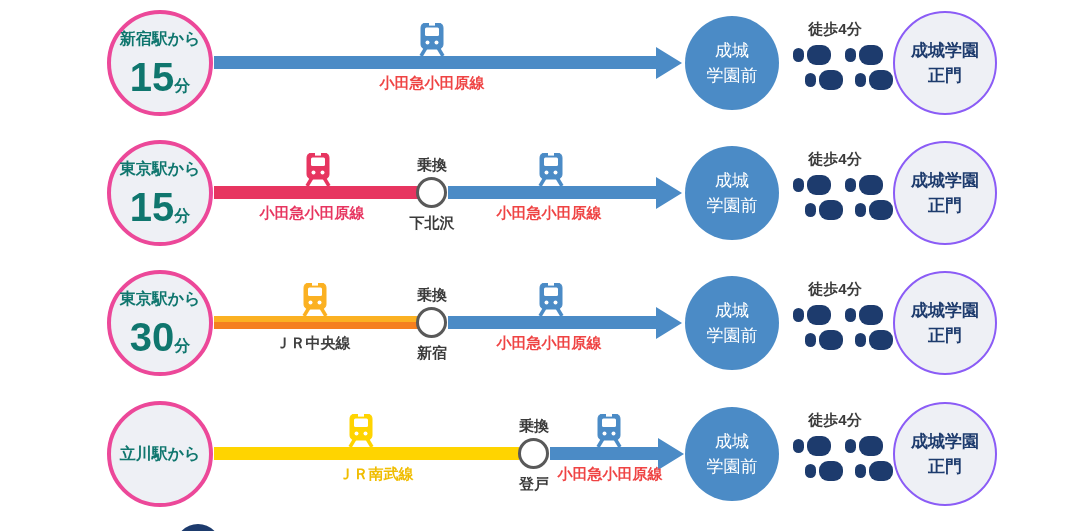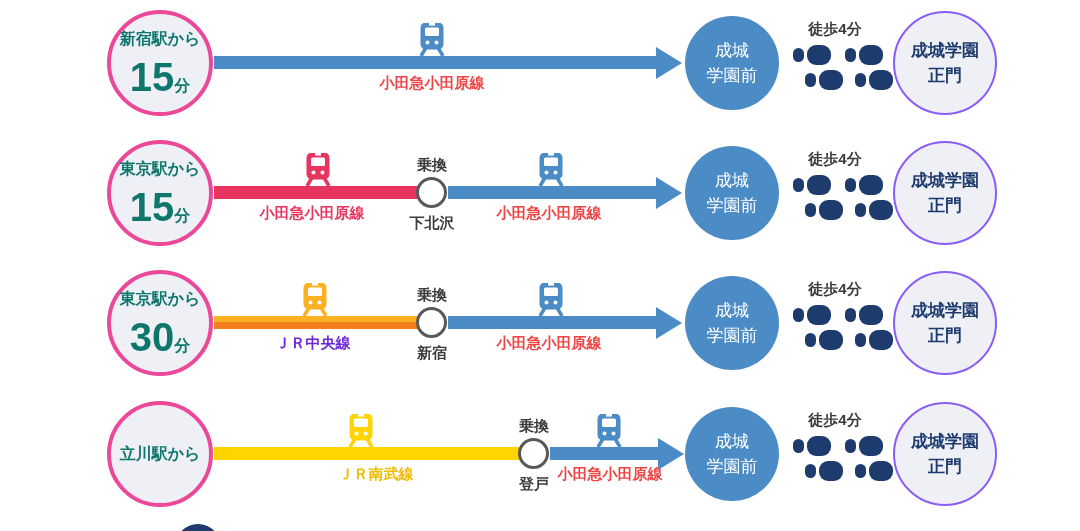--- a/index.html
+++ b/index.html
@@ -27,21 +27,21 @@
   .bar-chuo{background:linear-gradient(to bottom,#fbb122 0 50%,#f57f1f 50% 100%);}
   .bar-yellow{background:#ffd400;}
   .arrowhead{position:absolute;top:47px;width:0;height:0;
     border-top:16px solid transparent;border-bottom:16px solid transparent;border-left:26px solid #4b8bc6;}
 
   .train{position:absolute;top:23px;width:32px;height:34px;}
   .train svg{display:block;width:32px;height:34px;}
 
   .line-label{position:absolute;top:74px;transform:translateX(-50%);
     font-size:15px;font-weight:bold;white-space:nowrap;}
-  .lbl-blue{color:#ef4444;} .lbl-pink{color:#e73560;} .lbl-amber{color:#6d28d9;} .lbl-yellow{color:#f0bd00;}
+  .lbl-blue{color:#ef4444;} .lbl-pink{color:#e73560;} .lbl-amber{color:#404040;} .lbl-yellow{color:#f0bd00;}
 
   .transfer-circle{position:absolute;top:47px;width:31px;height:31px;border-radius:50%;
     background:#ffffff;border:3px solid #595959;box-sizing:border-box;}
   .small-label{position:absolute;transform:translateX(-50%);
     font-size:15px;font-weight:bold;color:#3b3b3b;white-space:nowrap;}
   .transfer-top{top:26px;} .transfer-bottom{top:84px;text-align:right;}
 
   .dest{left:685px;top:16px;width:94px;height:94px;background:#4b8bc6;color:#ffffff;
     font-size:17px;font-weight:normal;line-height:1.5;}
   .gate{left:893px;top:11px;width:104px;height:104px;background:#eef0f5;border:2px solid #8b5cf6;

